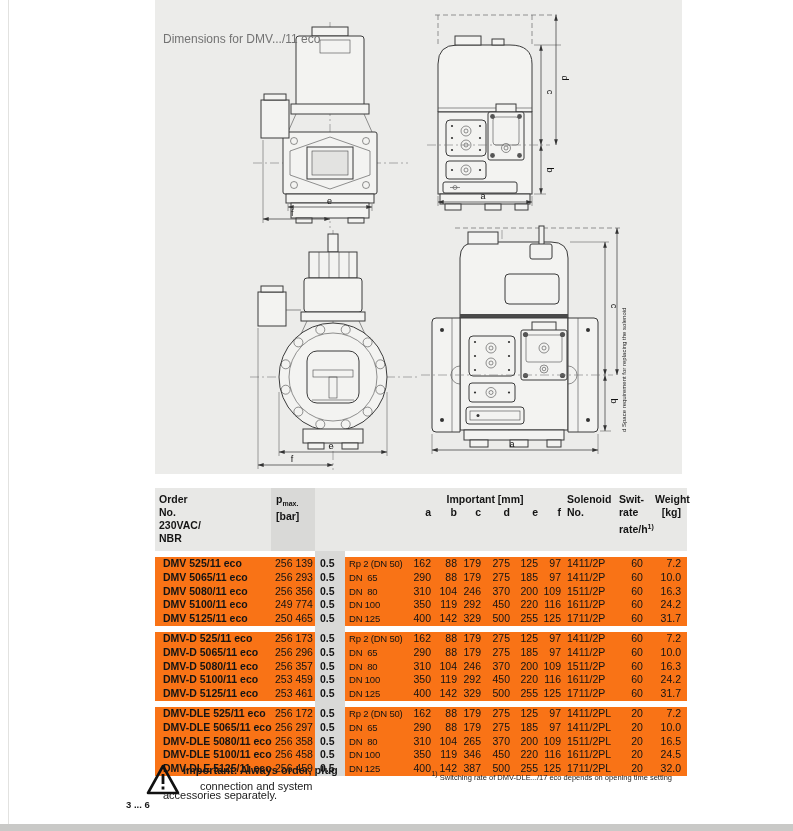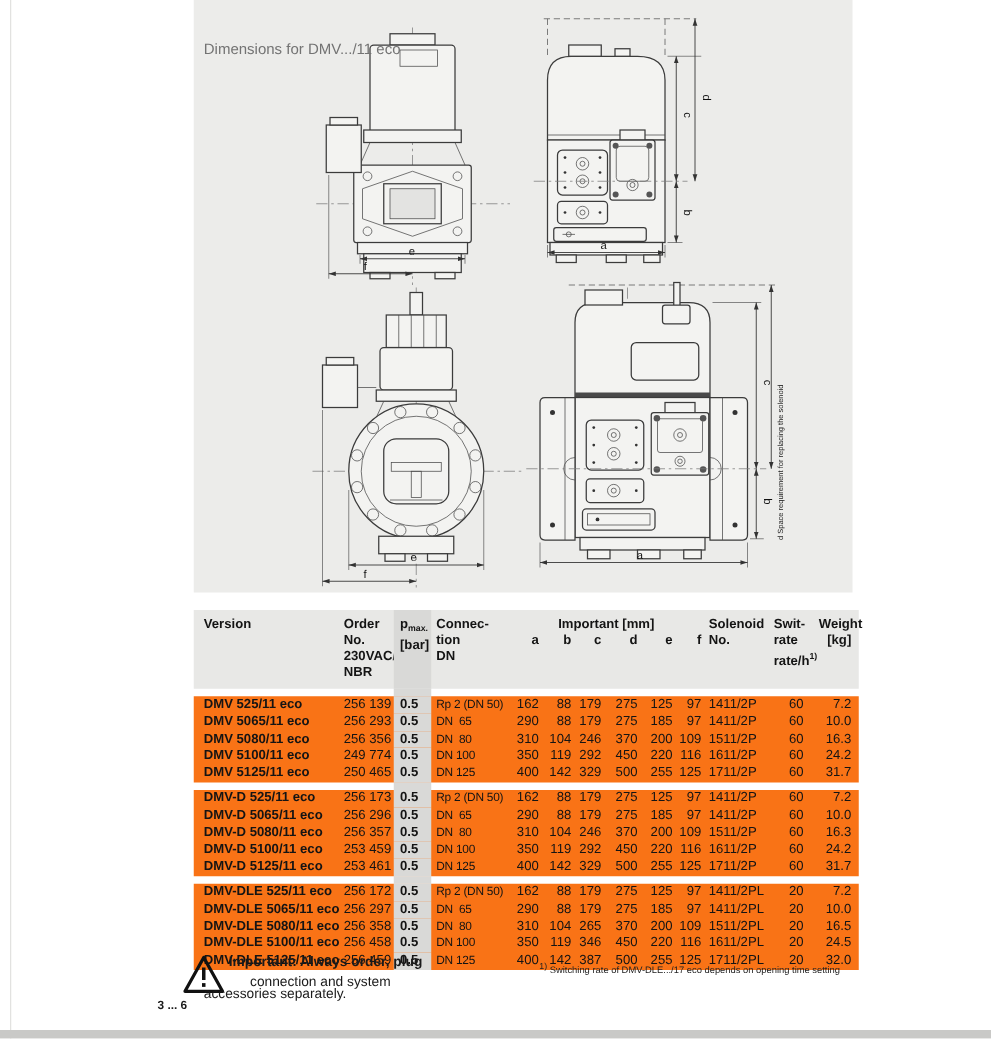--- a/index.html
+++ b/index.html
@@ -275,35 +275,27 @@
         <text class="dt" transform="translate(456,401) rotate(90)" text-anchor="middle">b</text>
         <line class="dim" x1="462" y1="228" x2="462" y2="375"></line>
         <text class="cap" transform="translate(471,432) rotate(-90)">d Space requirement for replacing the solenoid</text>
       </g>
     </svg>
     <div class="panel-title">Dimensions for DMV.../11 eco</div>
   </div>
 
   <div class="spec-table">
     <div class="trow thead">
-      <div class="c hc cv">
-          <span class="pre">Version</span>
-        </div>
       <div class="c hc co">
           <span class="pre">Order
 No.
 230VAC/
 NBR</span>
         </div>
       <div class="c hc cp band"><span><span>p</span><sub>max.</sub></span><span class="pre">[bar]</span></div>
-      <div class="c hc cdn" style="font-size:10.5px;letter-spacing:0;">
-          <span class="pre">Connec-
-tion
-DN</span>
-        </div>
       <div class="c dims-head">
         <div class="dims-title">Important [mm]</div>
         <div class="letters">
           <span>a</span>
           <span>b</span>
           <span>c</span>
           <span>d</span>
           <span>e</span>
           <span>f</span>
         </div>

